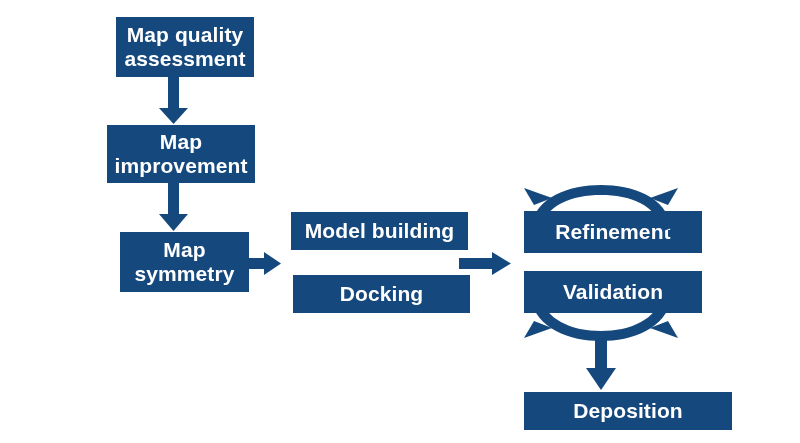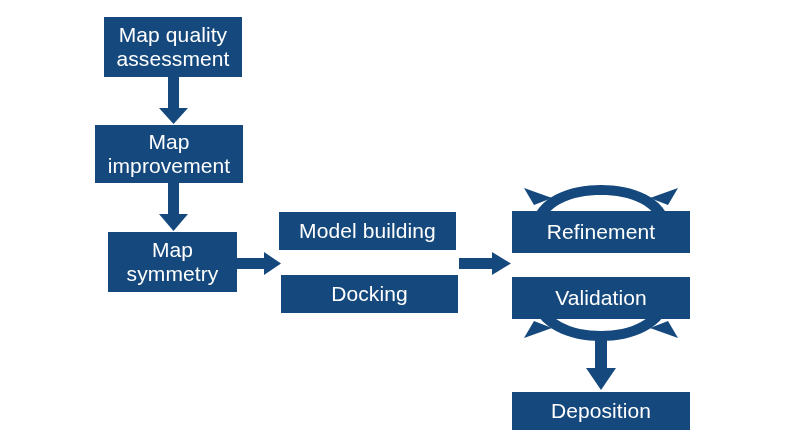--- a/index.html
+++ b/index.html
@@ -21,24 +21,25 @@
     position: absolute;
     box-sizing: border-box;
     background: #15487C;
     color: #ffffff;
     display: flex;
     align-items: center;
     justify-content: center;
     text-align: center;
     line-height: 1.15;
     font-size: 21px;
-    font-weight: 400;
+    font-weight: 700;
     letter-spacing: 0.1px;
     padding: 2px 6px;
     white-space: pre-line;
+    margin-left: 12px;
   }
   .node-label {
     display: block;
     white-space: pre-line;
   }
   .arrow-layer {
     position: absolute;
     left: 0;
     top: 0;
     width: 800px;
@@ -76,25 +77,25 @@
   </div>
 
   <div class="node" style="left:512px; top:211px; width:178px; height:42px;">
     <span class="node-label">Refinement</span>
   </div>
 
   <div class="node" style="left:281px; top:275px; width:177px; height:38px;">
     <span class="node-label">Docking</span>
   </div>
 
-  <div class="node" style="left:512px; top:277px; width:178px; height:42px;">
+  <div class="node" style="left:512px; top:271px; width:178px; height:42px;">
     <span class="node-label">Validation</span>
   </div>
 
-  <div class="node" style="left:512px; top:392px; width:178px; height:38px;">
+  <div class="node" style="left:512px; top:392px; width:208px; height:38px;">
     <span class="node-label">Deposition</span>
   </div>
 
   <svg class="arrow-layer" viewBox="0 0 800 443" width="800" height="443" xmlns="http://www.w3.org/2000/svg">
 
     <g fill="#15487C">
       <path d="M 530 228
                C 536 196, 570 185, 601 185
                C 632 185, 666 196, 672 228
                L 663 231

